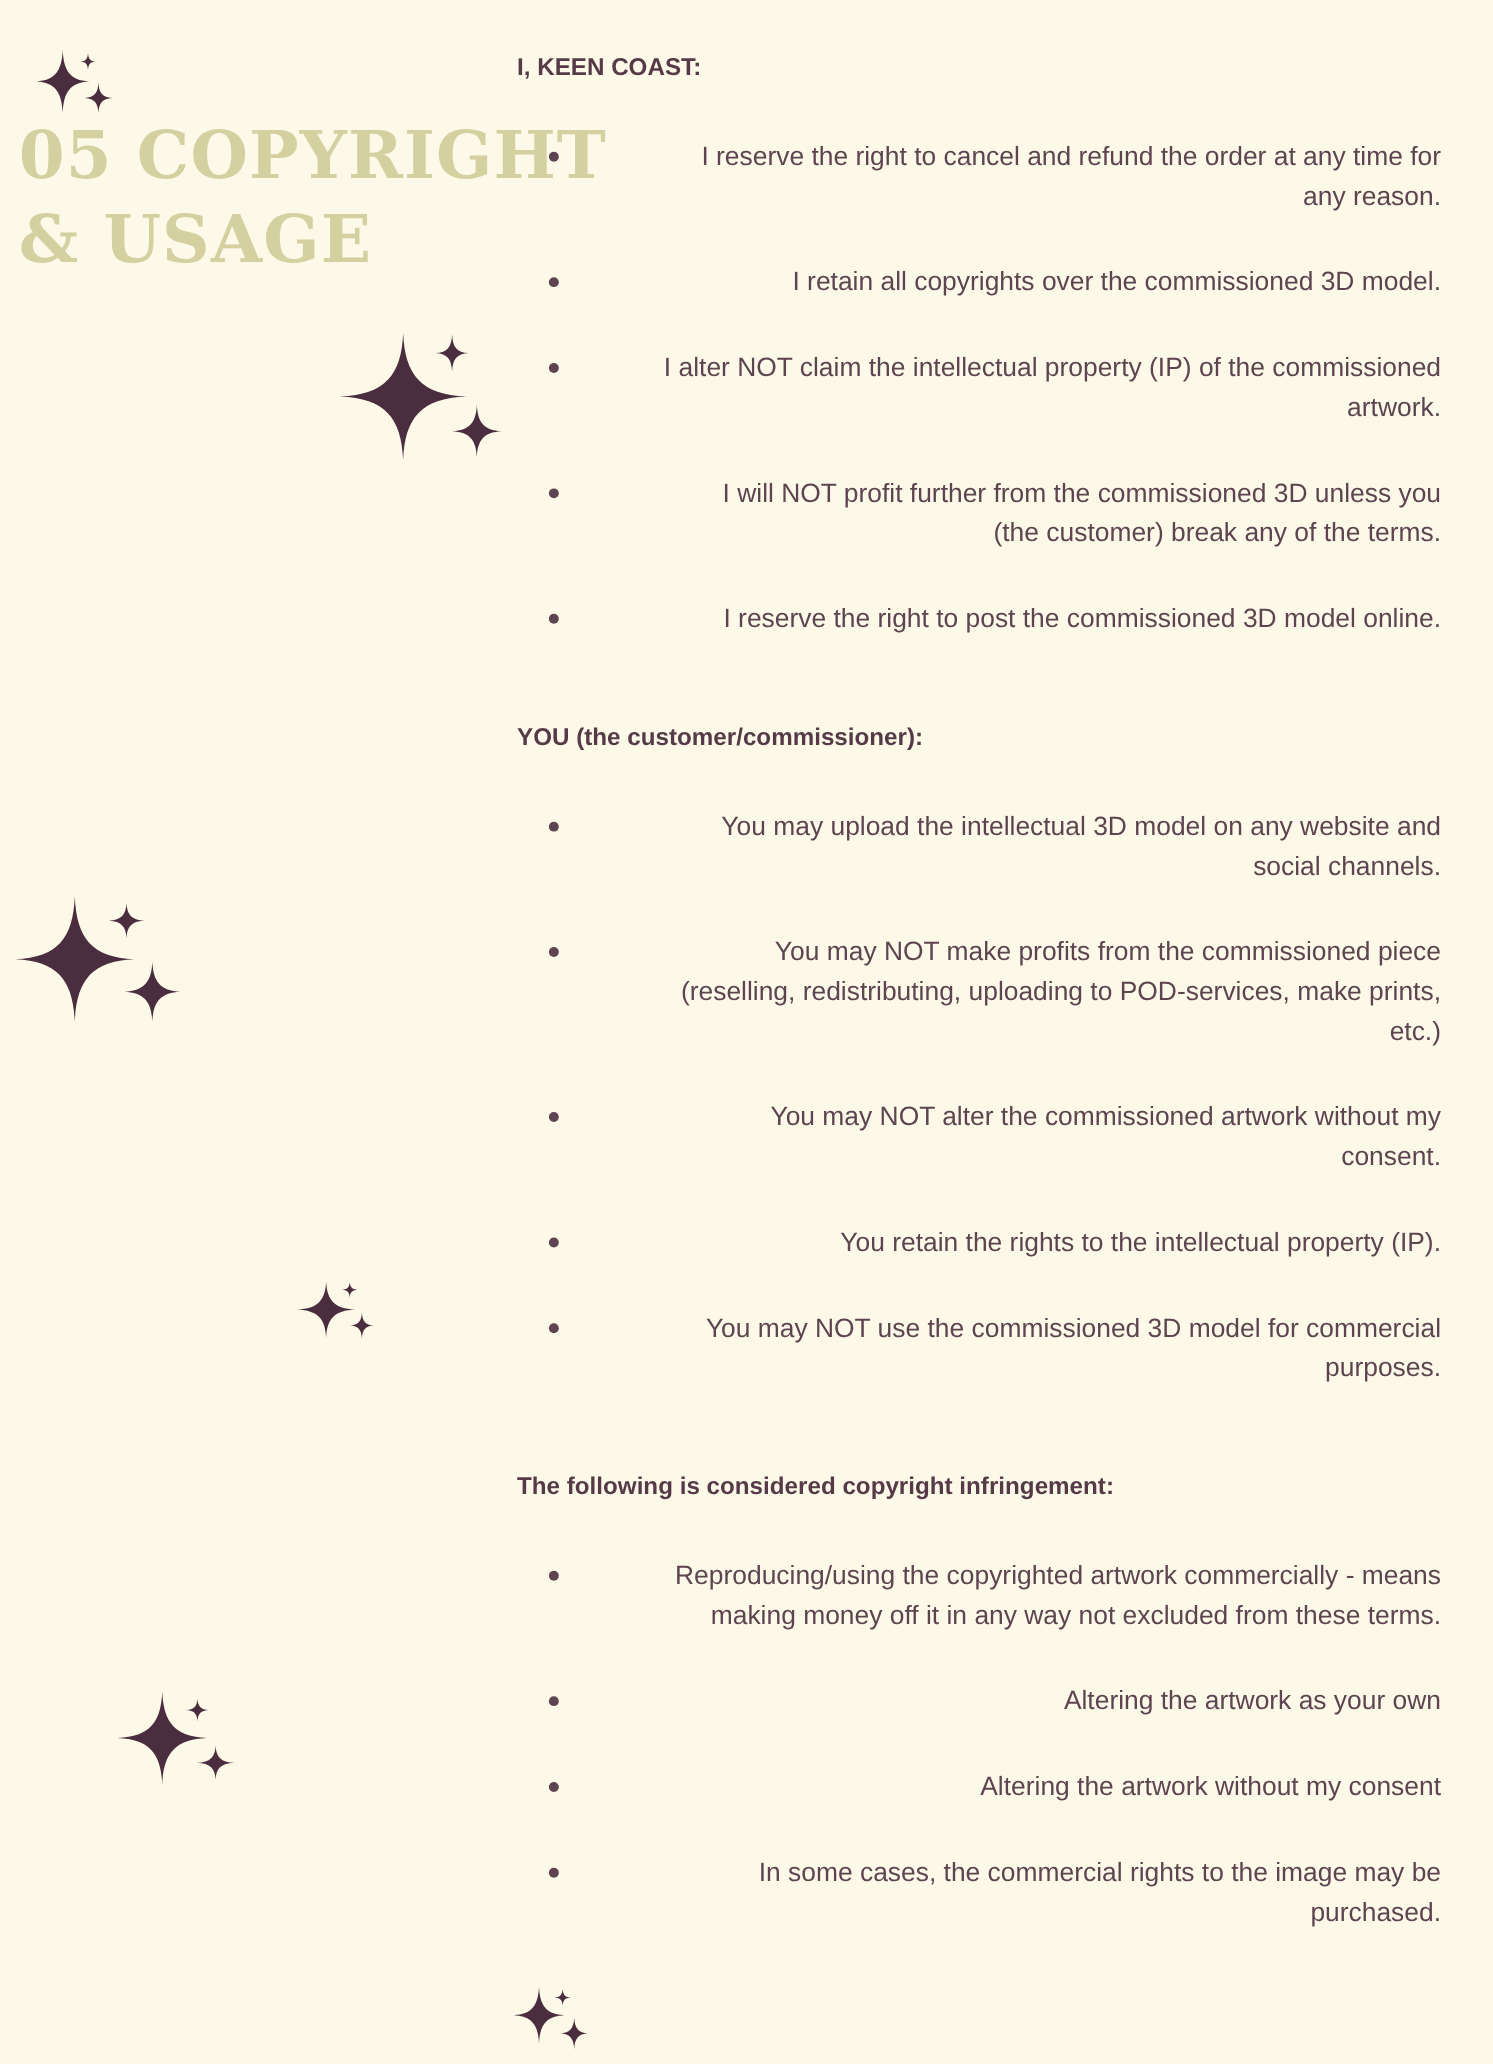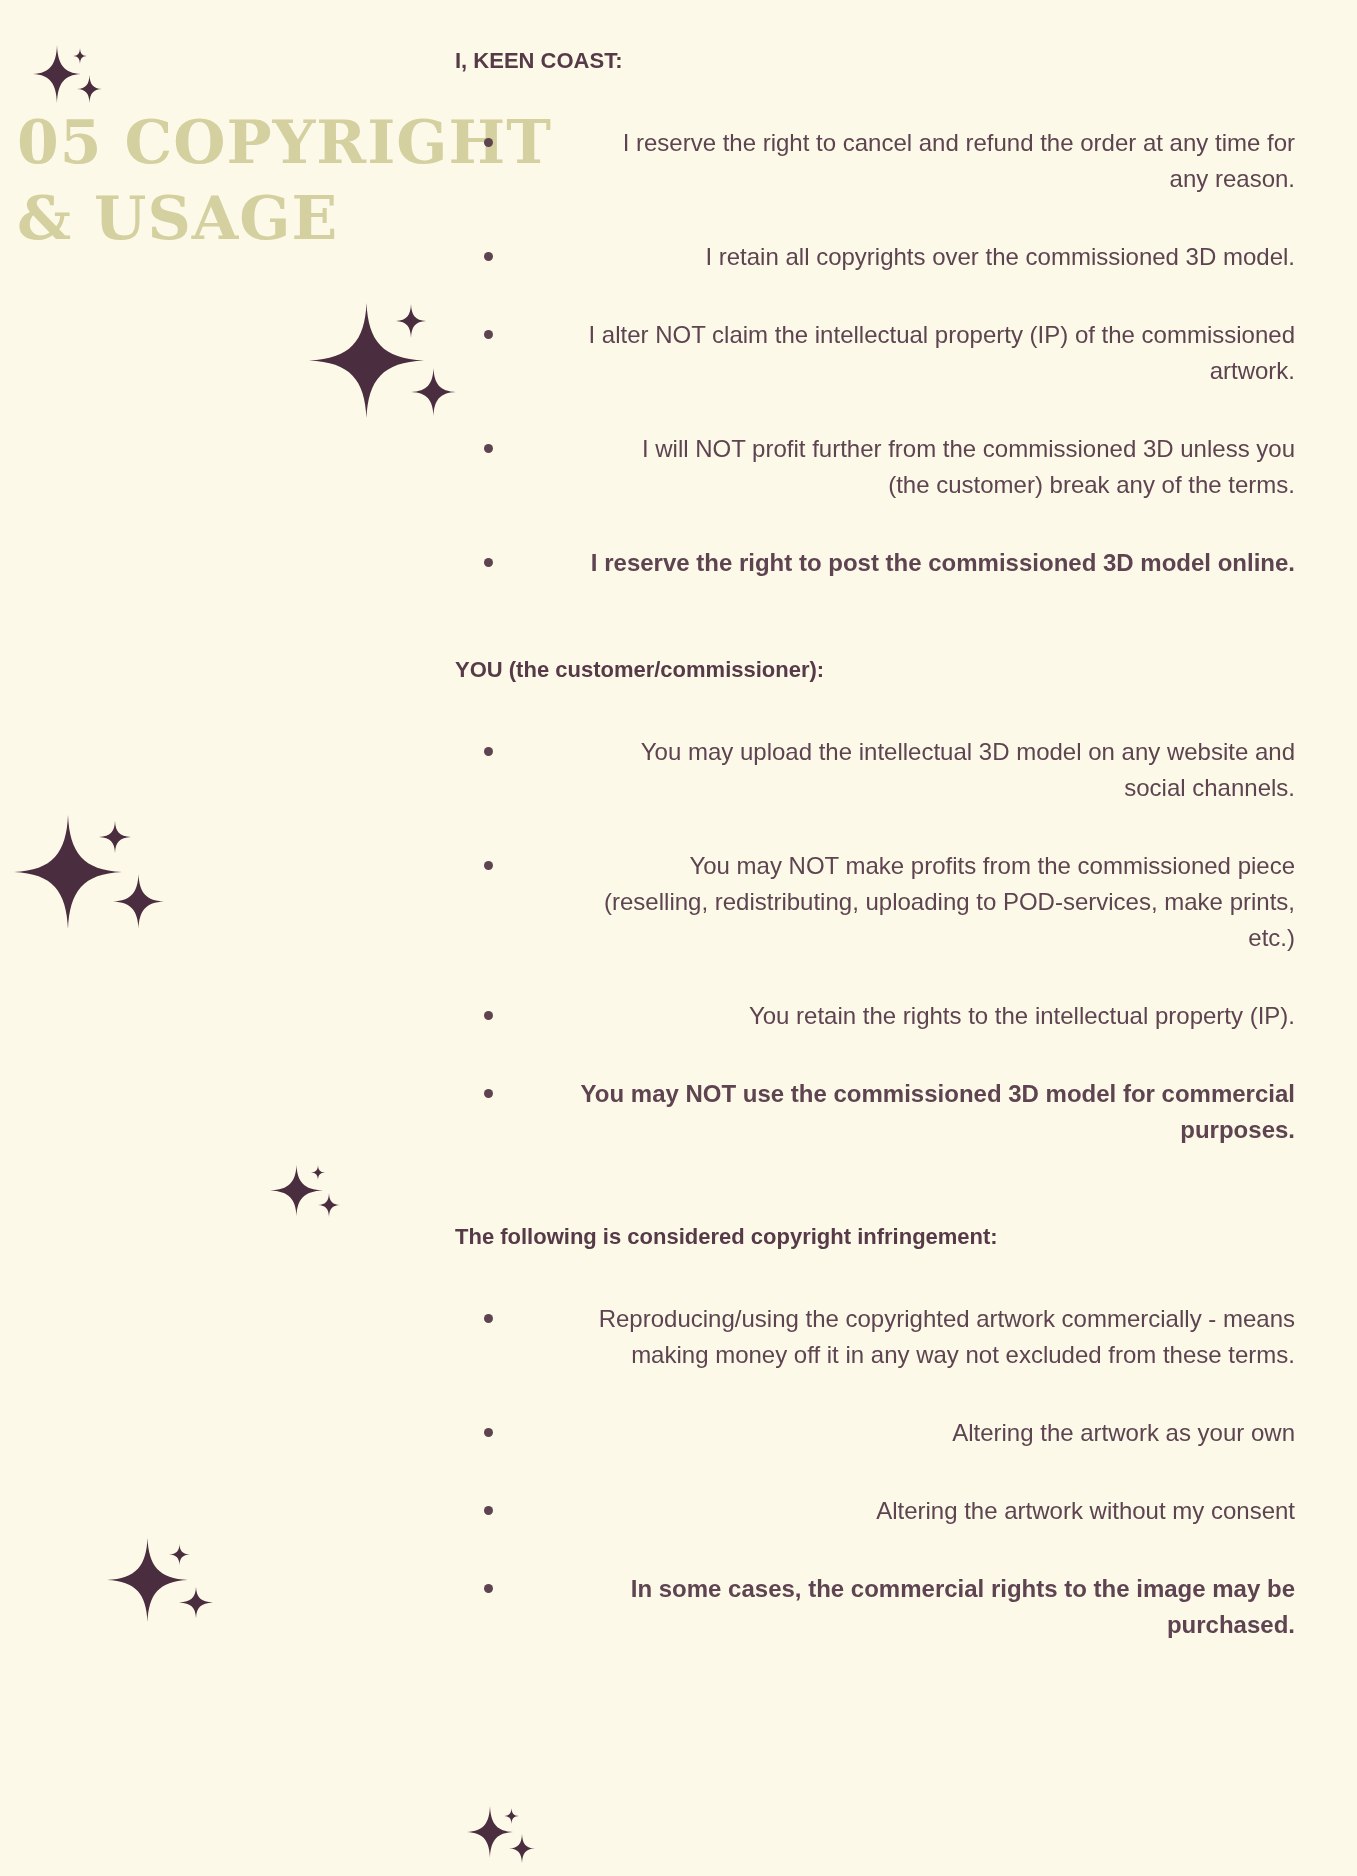--- a/index.html
+++ b/index.html
@@ -24,21 +24,21 @@
     font-size: 60px;
     line-height: 76px;
     letter-spacing: 1px;
     color: #d4d0a0;
     white-space: pre-line;
   }
 
   
   .content {
     position: absolute;
-    left: 455px;
+    left: 470px;
     top: 47px;
     width: 840px;
     color: #5e4450;
   }
   .section-heading {
     margin: 0 0 50px 0;
     font-size: 22px;
     line-height: 28px;
     font-weight: bold;
     color: #563a48;
@@ -50,21 +50,21 @@
     padding: 0 0 0 48px;
     text-align: right;
   }
   ul.bullet-list li {
     position: relative;
     margin: 0 0 42px 0;
     font-size: 24px;
     line-height: 36px;
     white-space: pre-line;
   }
-  ul.bullet-list li:last-child { margin-bottom: 0; font-weight: bold; }
+  ul.bullet-list li:last-child { margin-bottom: 0; }
   ul.bullet-list li::before {
     content: "";
     position: absolute;
     left: -19px;
     top: 13px;
     width: 9px;
     height: 9px;
     border-radius: 50%;
     background: #5e4450;
   }
@@ -97,20 +97,22 @@
     </section>
 
     <section class="section">
       <h2 class="section-heading">YOU (the customer/commissioner):</h2>
       <ul class="bullet-list">
           <li>You may upload the intellectual 3D model on any website and
 social channels.</li>
           <li>You may NOT make profits from the commissioned piece
 (reselling, redistributing, uploading to POD-services, make prints,
 etc.)</li>
+          <li>You may NOT alter the commissioned artwork without my
+consent.</li>
           <li>You retain the rights to the intellectual property (IP).</li>
           <li>You may NOT use the commissioned 3D model for commercial
 purposes.</li>
         </ul>
     </section>
 
     <section class="section">
       <h2 class="section-heading">The following is considered copyright infringement:</h2>
       <ul class="bullet-list">
           <li>Reproducing/using the copyrighted artwork commercially - means

